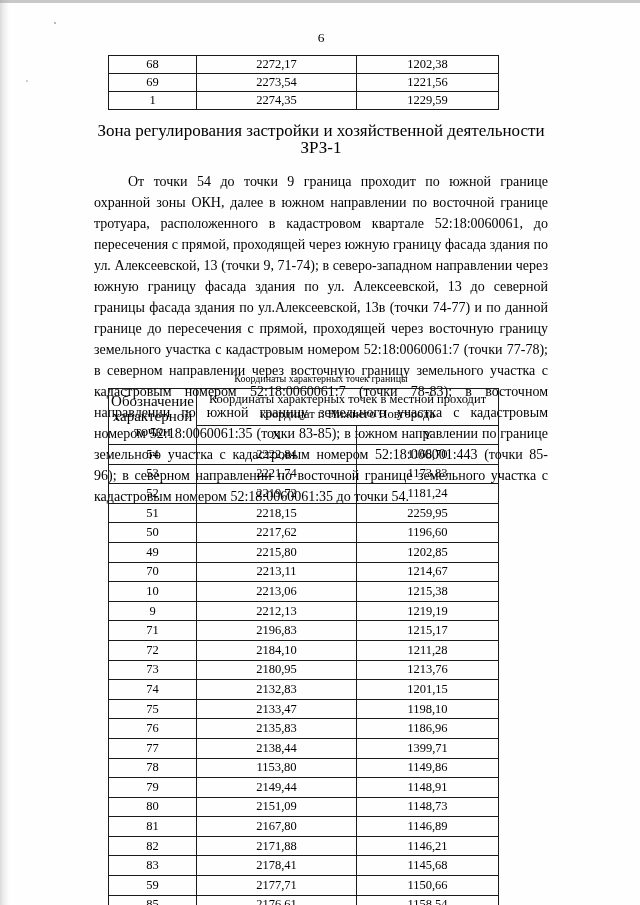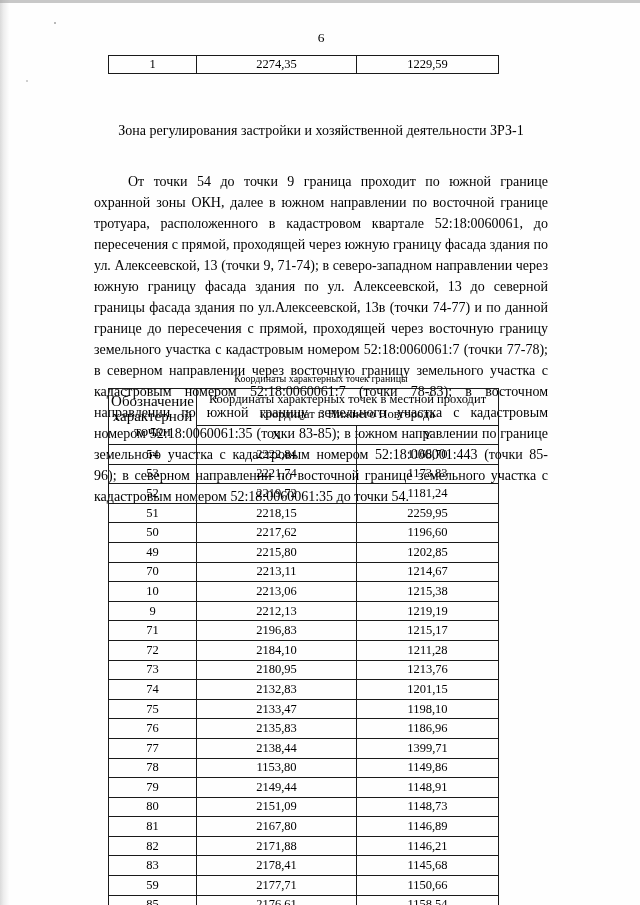--- a/index.html
+++ b/index.html
@@ -82,21 +82,21 @@
     top: 55px;
     width: 390px;
   }
   table.top-table td { height: 17px; }
 
   .section-heading {
     position: absolute;
     left: 0; top: 122px;
     width: 454px;
     text-align: center;
-    font-size: 14px;
+    font-size: 17px;
     line-height: 17px;
   }
 
   .body-par {
     position: absolute;
     left: 0;
     top: 157px;
     width: 454px;
     text-align: justify;
     text-justify: inter-word;
@@ -156,20 +156,30 @@
     <div class="page-number">6</div>
 
     <table class="coord top-table">
       <colgroup>
         <col class="col-id">
           <col class="col-x">
           <col class="col-y">
       </colgroup>
       <tbody>
         <tr>
+          <td>68</td>
+          <td>2272,17</td>
+          <td>1202,38</td>
+        </tr>
+        <tr>
+          <td>69</td>
+          <td>2273,54</td>
+          <td>1221,56</td>
+        </tr>
+        <tr>
           <td>1</td>
           <td>2274,35</td>
           <td>1229,59</td>
         </tr>
       </tbody>
     </table>
 
     <div class="section-heading">Зона регулирования застройки и хозяйственной деятельности ЗРЗ-1</div>
 
     <p class="body-par">От точки 54 до точки 9 граница проходит по южной границе охранной зоны ОКН, далее в южном направлении по восточной границе тротуара, расположенного в кадастровом квартале 52:18:0060061, до пересечения с прямой, проходящей через южную границу фасада здания по ул. Алексеевской, 13 (точки 9, 71-74); в северо-западном направлении через южную границу фасада здания по ул. Алексеевской, 13 до северной границы фасада здания по ул.Алексеевской, 13в (точки 74-77) и по данной границе до пересечения с прямой, проходящей через восточную границу земельного участка с кадастровым номером 52:18:0060061:7 (точки 77-78); в северном направлении через восточную границу земельного участка с кадастровым номером 52:18:0060061:7 (точки 78-83); в восточном направлении по южной границу земельного участка с кадастровым номером 52:18:0060061:35 (точки 83-85); в южном направлении по границе земельного участка с кадастровым номером 52:18:006001:443 (точки 85-96); в северном направлении по восточной границе земельного участка с кадастровым номером 52:18:0060061:35 до точки 54.</p>

